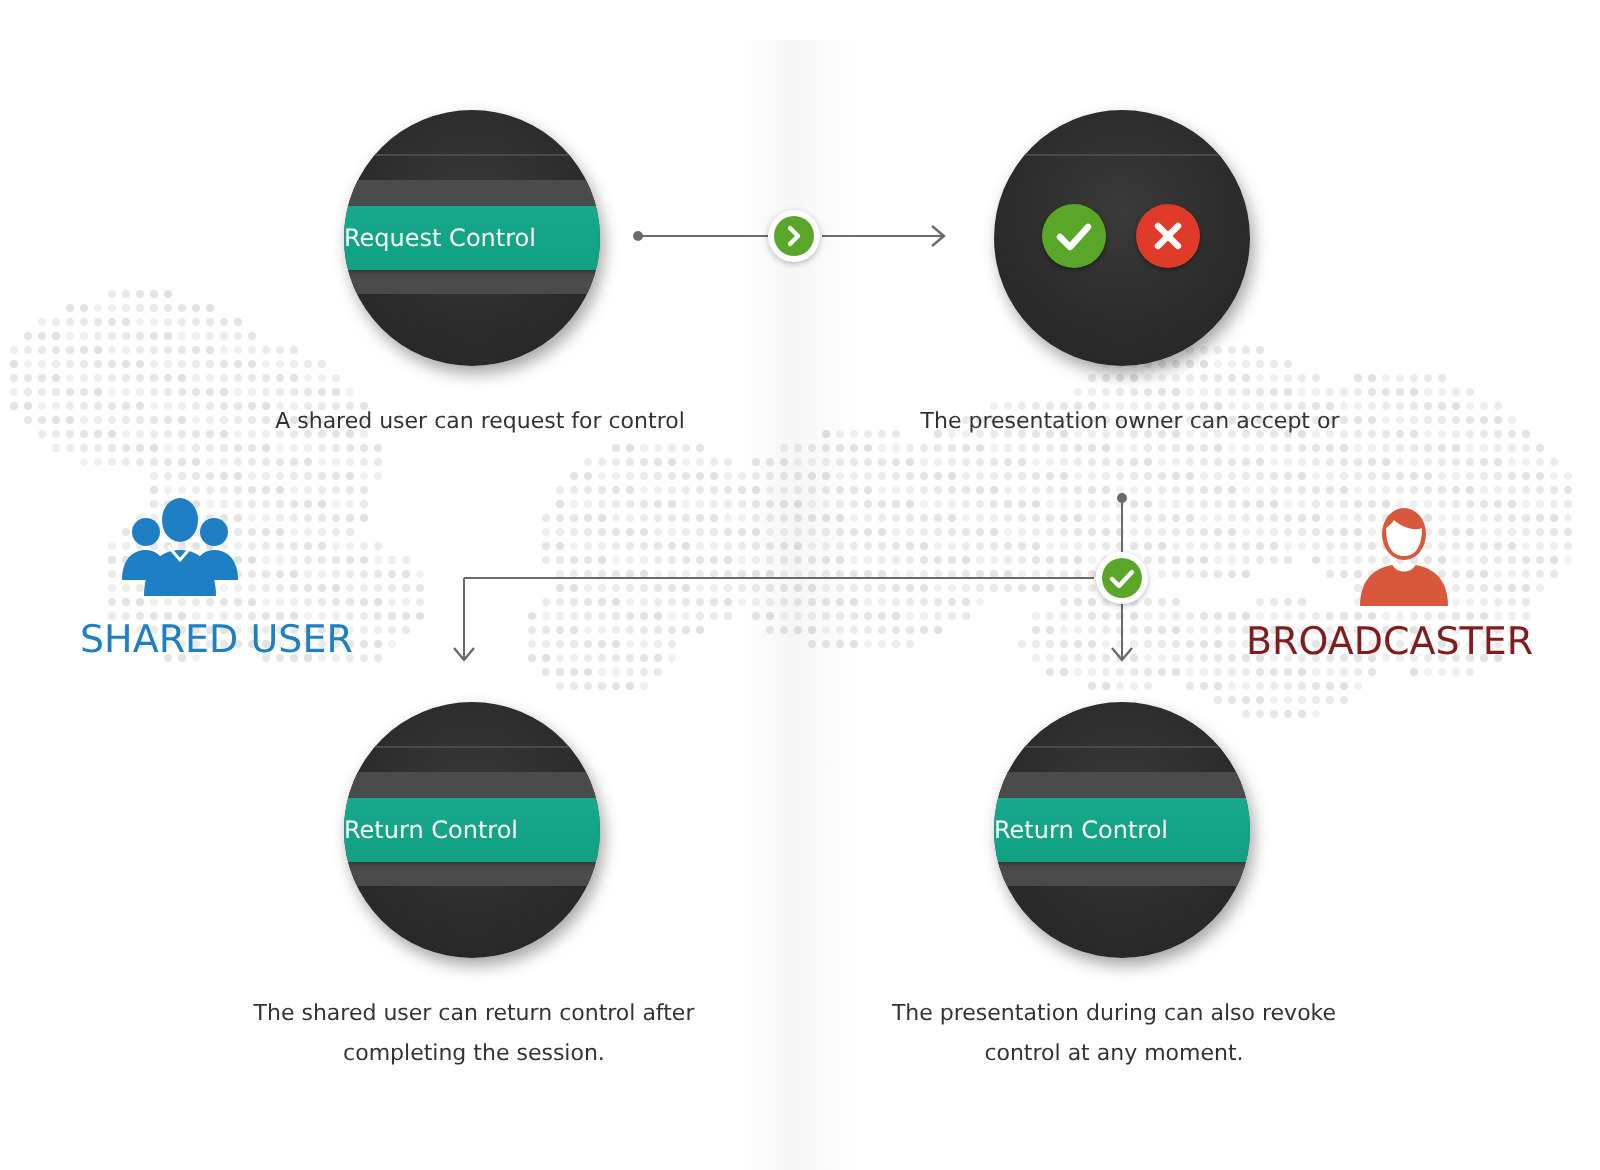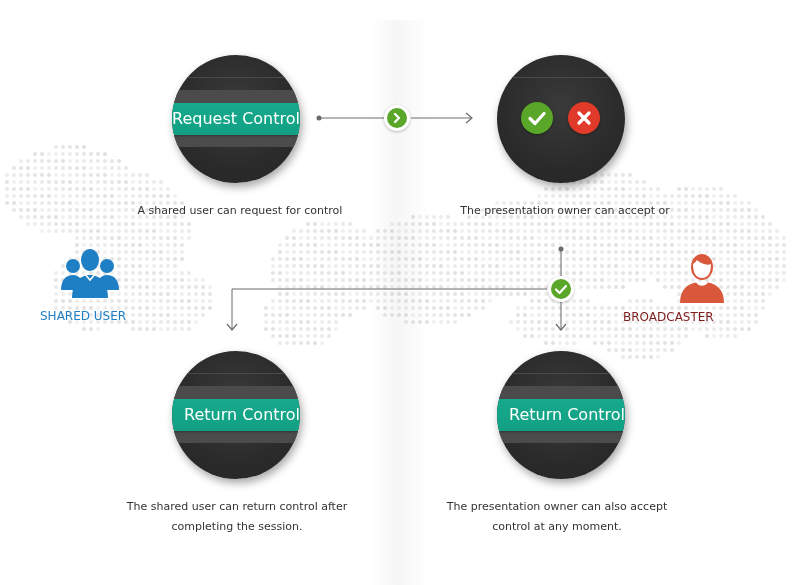--- a/index.html
+++ b/index.html
@@ -7,24 +7,24 @@
   .bg-dots { position:absolute; left:0; top:0; width:800px; height:585px; }
   .fold { position:absolute; left:370px; top:20px; width:60px; height:565px;
     background:linear-gradient(90deg, rgba(0,0,0,0) 0%, rgba(0,0,0,0.035) 45%, rgba(0,0,0,0.0) 100%); }
   .node { position:absolute; width:128px; height:128px; border-radius:50%;
     background:radial-gradient(circle at 50% 40%, #3a3a3a 0%, #2b2b2b 60%, #242424 100%);
     box-shadow: 2px 4px 8px rgba(0,0,0,0.35); overflow:hidden; }
   .node .sheen { position:absolute; left:0; right:0; top:22px; height:1px; background:#4a4a4a; }
   .node .band-top { position:absolute; left:0; right:0; top:35px; height:13px; background:#4b4b4b; }
   .node .band-bot { position:absolute; left:0; right:0; top:80px; height:12px; background:#4b4b4b; }
   .node .label { position:absolute; left:0; right:0; top:48px; height:32px; background:linear-gradient(#17a98c,#11a084);
-    color:#ffffff; font-size:16px; line-height:32px; text-align:right; white-space:nowrap;
+    color:#ffffff; font-size:12px; line-height:32px; text-align:left; white-space:nowrap;
     box-shadow:0 1px 2px rgba(0,0,0,0.3); }
   .desc { position:absolute; color:#333333; font-size:11px; line-height:20px; text-align:center; }
-  .role-label { position:absolute; font-size:12px; letter-spacing:0px; }
+  .role-label { position:absolute; font-size:19px; letter-spacing:0px; }
   .conn { position:absolute; left:0; top:0; width:800px; height:585px; }
   .badge { position:absolute; width:26px; height:26px; border-radius:50%; background:#ffffff;
     box-shadow:0 1px 3px rgba(0,0,0,0.25); }
   .badge .inner { position:absolute; left:3px; top:3px; width:20px; height:20px; border-radius:50%; background:#5aa629; }
   .badge svg { position:absolute; left:0; top:0; }
   .decision { position:absolute; width:32px; height:32px; border-radius:50%; }
 </style>
 </head>
 <body>
 
@@ -1963,21 +1963,21 @@
   <div>completing the session.</div>
 </div>
 
 <div class="node" style="left:497px; top:351px;">
   <div class="sheen"></div>
     <div class="band-top"></div>
     <div class="band-bot"></div>
   <div class="label">Return Control</div>
 </div>
 <div class="desc" style="left:367px; top:497px; width:380px;">
-  <div>The presentation owner can also accept</div>
+  <div>The presentation during can also revoke</div>
   <div>control at any moment.</div>
 </div>
 
 <svg style="position:absolute; left:60px; top:246px;" width="60" height="54" viewBox="0 0 60 54">
   <g fill="#1f7fc4">
 
     <circle cx="13" cy="20" r="7"></circle>
     <path d="M1,44 C1,34 6,29 13,29 C17,29 19,31 21,33 L17,44 Z"></path>
 
     <circle cx="47" cy="20" r="7"></circle>

